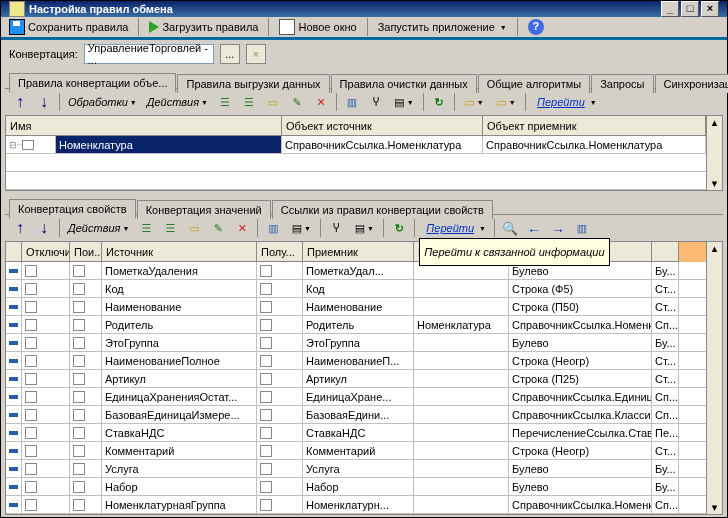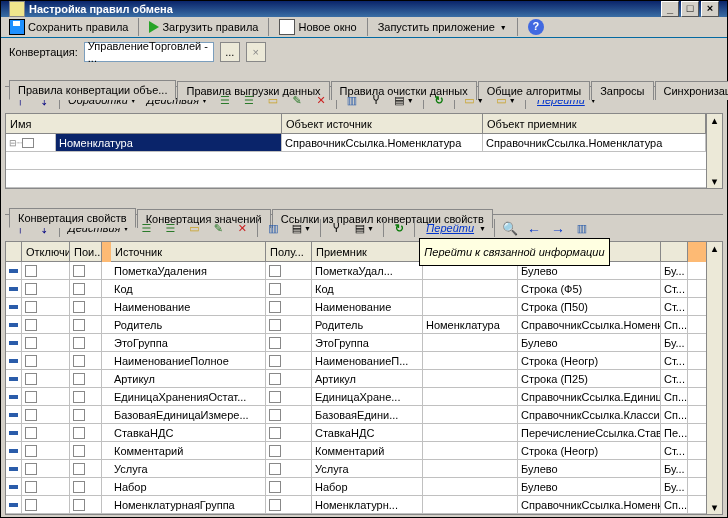--- a/index.html
+++ b/index.html
@@ -4,37 +4,37 @@
 <style>
 *{box-sizing:border-box;margin:0;padding:0;font-family:Tahoma,Arial,sans-serif;font-size:11px;}
 body{background:#d4d0c8;width:728px;height:518px;overflow:hidden;}
 .window{width:728px;height:518px;border:1px solid #000;background:#d4d0c8;display:flex;flex-direction:column;}
 .titlebar{height:22px;background:linear-gradient(to bottom,#0a246a,#3a6ea5);color:#fff;display:flex;align-items:center;padding:0 8px;font-weight:bold;}
 .titlebar-icon{width:16px;height:16px;margin-right:4px;background:#f0e68c;border:1px solid #888;}
 .titlebar-title{flex:1;}
 .titlebar-btns{display:flex;gap:2px;}
 .titlebar-btn{width:18px;height:16px;background:#d4d0c8;border:1px solid #fff;border-right-color:#555;border-bottom-color:#555;color:#000;text-align:center;line-height:12px;font-weight:bold;cursor:pointer;font-family:Arial;}
 
-.toolbar{height:26px;border-bottom:1px solid #0369a1;display:flex;align-items:center;padding:0 4px;gap:4px;background:#d4d0c8;}
+.toolbar{height:26px;border-bottom:3px solid #0369a1;display:flex;align-items:center;padding:0 4px;gap:4px;background:#d4d0c8;}
 .tb-item{display:flex;align-items:center;gap:3px;padding:2px 4px;cursor:pointer;}
 .tb-sep{width:1px;height:18px;background:#888;margin:0 2px;}
 .icon{width:16px;height:16px;display:inline-block;flex-shrink:0;}
 .icon-disk{background:#1e90ff;border:1px solid #000;position:relative;}
 .icon-disk::after{content:"";position:absolute;top:1px;left:3px;width:7px;height:5px;background:#fff;}
 .icon-play{width:0;height:0;border-left:10px solid #28a428;border-top:6px solid transparent;border-bottom:6px solid transparent;}
 .icon-newwin{background:#fff;border:1px solid #555;}
 .icon-help{background:#4169e1;border-radius:50%;color:#fff;text-align:center;line-height:14px;font-weight:bold;}
 .dropdown-arrow{font-size:7px;margin-left:2px;color:#000;}
 
 .row-konv{display:flex;align-items:center;padding:4px 8px;gap:6px;}
 .konv-input{height:20px;border:1px solid #7b9ebd;background:#fff;padding:0 3px;display:flex;align-items:center;justify-content:space-between;width:130px;}
 .btn-small{width:20px;height:20px;border:1px solid #888;background:#ece9d8;cursor:pointer;display:flex;align-items:center;justify-content:center;}
 
 .tabstrip{height:22px;display:flex;align-items:flex-end;padding-left:4px;border-bottom:1px solid #888;margin:0 4px;}
-.tab{padding:3px 8px;border:1px solid #888;border-bottom:none;background:#d4d0c8;margin-right:1px;cursor:pointer;position:relative;top:14px;white-space:nowrap;}
+.tab{padding:3px 8px;border:1px solid #888;border-bottom:none;background:#d4d0c8;margin-right:1px;cursor:pointer;position:relative;top:5px;white-space:nowrap;}
 .tab.active{background:#d4d0c8;border-bottom:1px solid #d4d0c8;z-index:1;}
 
 .toolbar2{height:26px;display:flex;align-items:center;padding:0 4px;gap:2px;margin:2px 4px 0;}
 .tbtn{width:22px;height:22px;display:flex;align-items:center;justify-content:center;cursor:pointer;position:relative;}
 .tbtn.withdd{width:30px;}
 .arrow-up{color:#000080;font-size:16px;font-weight:bold;}
 .arrow-down{color:#000080;font-size:16px;font-weight:bold;}
 .dropdown-text{padding:2px 4px;cursor:pointer;display:flex;align-items:center;font-style:italic;}
 .link-style{color:#0033cc;text-decoration:underline;cursor:pointer;padding:0 3px;}
 
@@ -48,21 +48,21 @@
 .tree-icon{width:12px;height:10px;background:#fff;border:1px solid #888;margin-right:3px;display:inline-block;}
 .dash-icon{width:10px;height:4px;background:#2a5caa;display:inline-block;}
 .chk{width:12px;height:12px;border:1px solid #888;background:#fff;display:inline-block;}
 .scrollbar{width:16px;background:#ece9d8;border-left:1px solid #888;}
 .tooltip{position:absolute;background:#ffffe1;border:1px solid #000;padding:7px 4px;z-index:100;white-space:nowrap;pointer-events:none;}
 
 .grid1 .gh1{width:276px;} .grid1 .gh2{width:201px;} .grid1 .gh3{flex:1;}
 .grid1 .gc1{width:50px;} .grid1 .gc1b{width:226px;} .grid1 .gc2{width:201px;} .grid1 .gc3{flex:1;}
 
 .grid2 .c0{width:16px;justify-content:center;}
-.grid2 .c1{width:48px;} .grid2 .c2{width:32px;} .grid2 .c3{width:155px;margin-left:9px;}
+.grid2 .c1{width:48px;} .grid2 .c2{width:32px;} .grid2 .c3{width:155px;}
 .grid2 .c4{width:46px;} .grid2 .c5{width:111px;} .grid2 .c6{width:95px;}
 .grid2 .c7{width:143px;} .grid2 .c8{width:27px;}
 
 .blue-arrow-r{color:#0033cc;font-weight:bold;font-size:14px;}
 .blue-arrow-l{color:#0033cc;font-weight:bold;font-size:14px;}
 .refresh-icn{color:#0a7a0a;font-weight:bold;}
 .mag{font-size:13px;}
 .pane-sep{height:4px;background:#d4d0c8;margin:0 4px;}
 .grid-wrap{display:flex;}
 </style>

